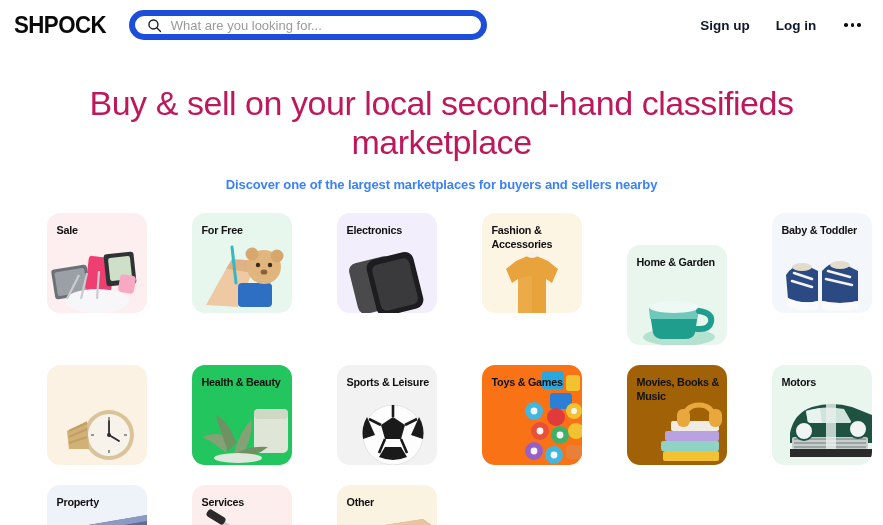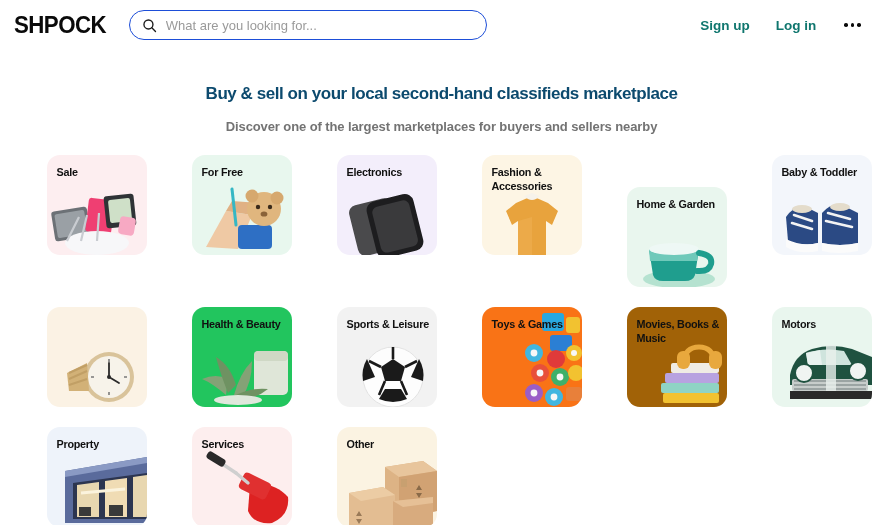--- a/index.html
+++ b/index.html
@@ -35,21 +35,21 @@
     user-select: none;
     font-stretch: condensed;
     transform: scaleX(0.97);
     transform-origin: left center;
   }
 
   .search-wrap {
     margin-left: 20px;
     width: 358px;
     height: 30px;
-    border: 1px solid #1d4ed8;
+    border: 6px solid #1d4ed8;
     border-radius: 16px;
     display: flex;
     align-items: center;
     padding: 0 12px;
     background: #fff;
   }
 
   .search-icon {
     flex: 0 0 auto;
     width: 15px;
@@ -69,21 +69,21 @@
     background: transparent;
     min-width: 0;
   }
   .search-input::placeholder { color: #9a9a9a; }
 
   .header-spacer { flex: 1 1 auto; }
 
   .nav-link {
     font-size: 13.5px;
     font-weight: 700;
-    color: #0f766e;
+    color: #0f172a;
     text-decoration: none;
     white-space: nowrap;
     cursor: pointer;
     margin-left: 26px;
   }
 
   .more-menu {
     margin-left: 26px;
     margin-right: 4px;
     display: flex;
@@ -99,32 +99,32 @@
     background: #0a0a0a;
   }
 
   
   .hero {
     text-align: center;
     padding-top: 34px;
   }
 
   .hero h1 {
-    font-size: 17px;
-    font-weight: 700;
+    font-size: 34px;
+    font-weight: 400;
     letter-spacing: -0.45px;
-    color: #0c4a6e;
+    color: #be185d;
     line-height: 1.15;
   }
 
   .hero .sub {
     margin-top: 15px;
     font-size: 13px;
     font-weight: 700;
-    color: #737373;
+    color: #3b82f6;
     letter-spacing: -0.1px;
   }
 
   
   .grid {
     margin: 21px auto 0;
     width: 790px;
     display: grid;
     grid-template-columns: repeat(6, 100px);
     column-gap: 45px;

